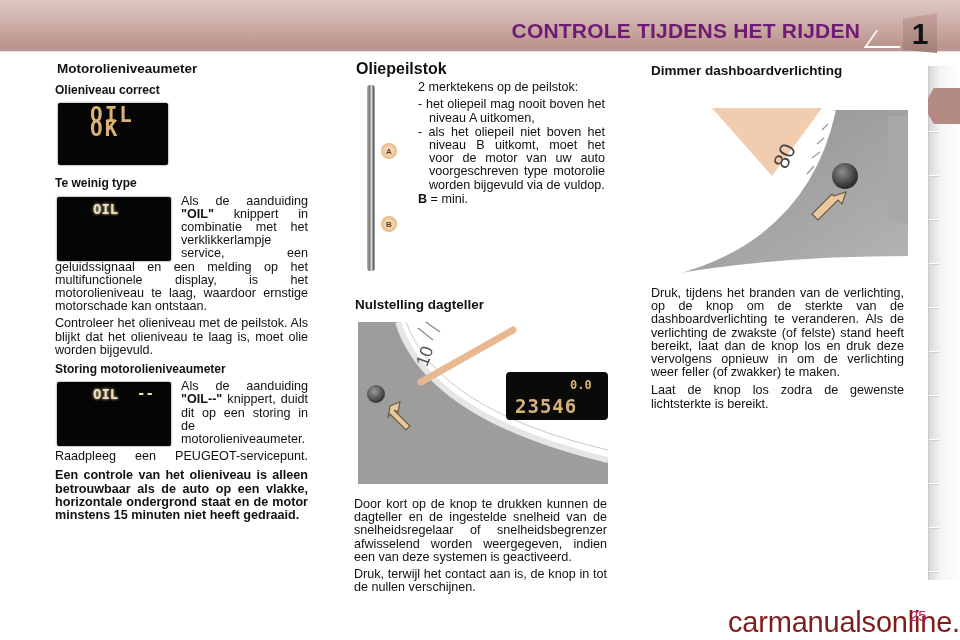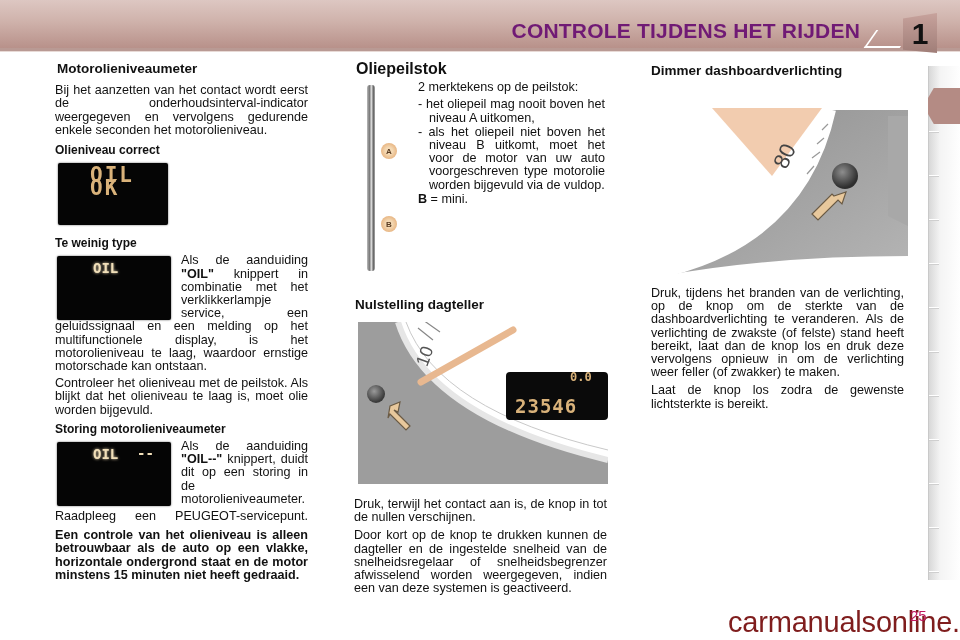--- a/index.html
+++ b/index.html
@@ -74,21 +74,20 @@
   <div class="thumb-tick" style="top:329px"></div>
   <div class="thumb-tick" style="top:373px"></div>
   <div class="thumb-tick" style="top:417px"></div>
   <div class="thumb-tick" style="top:461px"></div>
   <div class="thumb-tick" style="top:505px"></div>
 </div>
 <div class="thumb-active"></div>
 
 <div class="col col1">
   <div class="h2" style="margin:0 0 9px 2px;">Motorolieniveaumeter</div>
-  <p style="margin-bottom:7px">Bij het aanzetten van het contact wordt eerst de onderhoudsinterval-indicator weergegeven en vervolgens gedurende enkele seconden het motorolieniveau.</p>
 
   <div class="h3" style="margin-bottom:6px">Olieniveau correct</div>
   <div class="lcd" style="width:110px;height:62px;margin:0 0 12px 3px;">
     <span class="lcd-text" style="left:32px;top:6px;font-size:21px;letter-spacing:2px;">OIL OK</span>
   </div>
 
   <div class="h3" style="margin-bottom:4px">Te weinig type</div>
   <div class="lcd float-img" style="width:114px;height:64px;margin-top:2px;">
     <span class="lcd-text" style="left:36px;top:6px;font-size:14px;color:#f1dfb9;text-shadow:0 0 3px #f1dfb9;">OIL</span>
   </div>
@@ -134,27 +133,27 @@
     <path d="M0 0 L40 0 Q70 95 250 138 L250 162 L0 162 Z" fill="#9d9d9d"></path>
     <path d="M40 0 Q70 95 250 138" stroke="#e6e6e6" stroke-width="6" fill="none"></path>
     <path d="M48 0 Q80 88 250 128" stroke="#c9c9c9" stroke-width="1" fill="none"></path>
     <path d="M60 6 L75 18 M65 -2 L82 10" stroke="#888" stroke-width="1.2"></path>
     <line x1="63" y1="60" x2="155" y2="8" stroke="#e8b890" stroke-width="7" stroke-linecap="round"></line>
     <text x="58" y="42" font-family="Liberation Sans, sans-serif" font-size="18" fill="#555" transform="rotate(-70 66 36)">10</text>
     <circle cx="18" cy="72" r="9" fill="url(#knob1)"></circle>
     <path d="M32 84 L42 80 L40 90 L36 88 L52 104 L48 108 L32 92 L30 96 Z" fill="#e8c89c" stroke="#6a5a44" stroke-width="1.2"></path>
     <rect x="148" y="50" width="102" height="48" rx="4" fill="#0a0a0a"></rect>
   </svg>
-  <span class="lcd-text" style="left:212px;top:48px;font-size:12px;">0.0</span>
+  <span class="lcd-text" style="left:212px;top:56px;font-size:12px;">0.0</span>
   <span class="lcd-text" style="left:157px;top:73px;font-size:19px;letter-spacing:1px;">23546</span>
 </div>
 
 <div class="col" style="left:354px;top:498px;width:253px;">
+  <p>Door kort op de knop te drukken kunnen de dagteller en de ingestelde snelheid van de snelheidsregelaar of snelheidsbegrenzer afwisselend worden weergegeven, indien een van deze systemen is geactiveerd.</p>
   <p style="margin-bottom:5px">Druk, terwijl het contact aan is, de knop in tot de nullen verschijnen.</p>
-  <p>Door kort op de knop te drukken kunnen de dagteller en de ingestelde snelheid van de snelheidsregelaar of snelheidsbegrenzer afwisselend worden weergegeven, indien een van deze systemen is geactiveerd.</p>
 </div>
 
 <div class="h2" style="position:absolute;left:651px;top:63px;">Dimmer dashboardverlichting</div>
 
 <div class="gauge-img" style="left:652px;top:96px;width:256px;height:180px;">
   <svg width="256" height="180" viewBox="0 0 256 180">
     <defs>
       <radialGradient id="knob2" cx="40%" cy="35%" r="60%">
           <stop offset="0" stop-color="#8e8e8e"></stop>
           <stop offset="1" stop-color="#2e2e2e"></stop>

